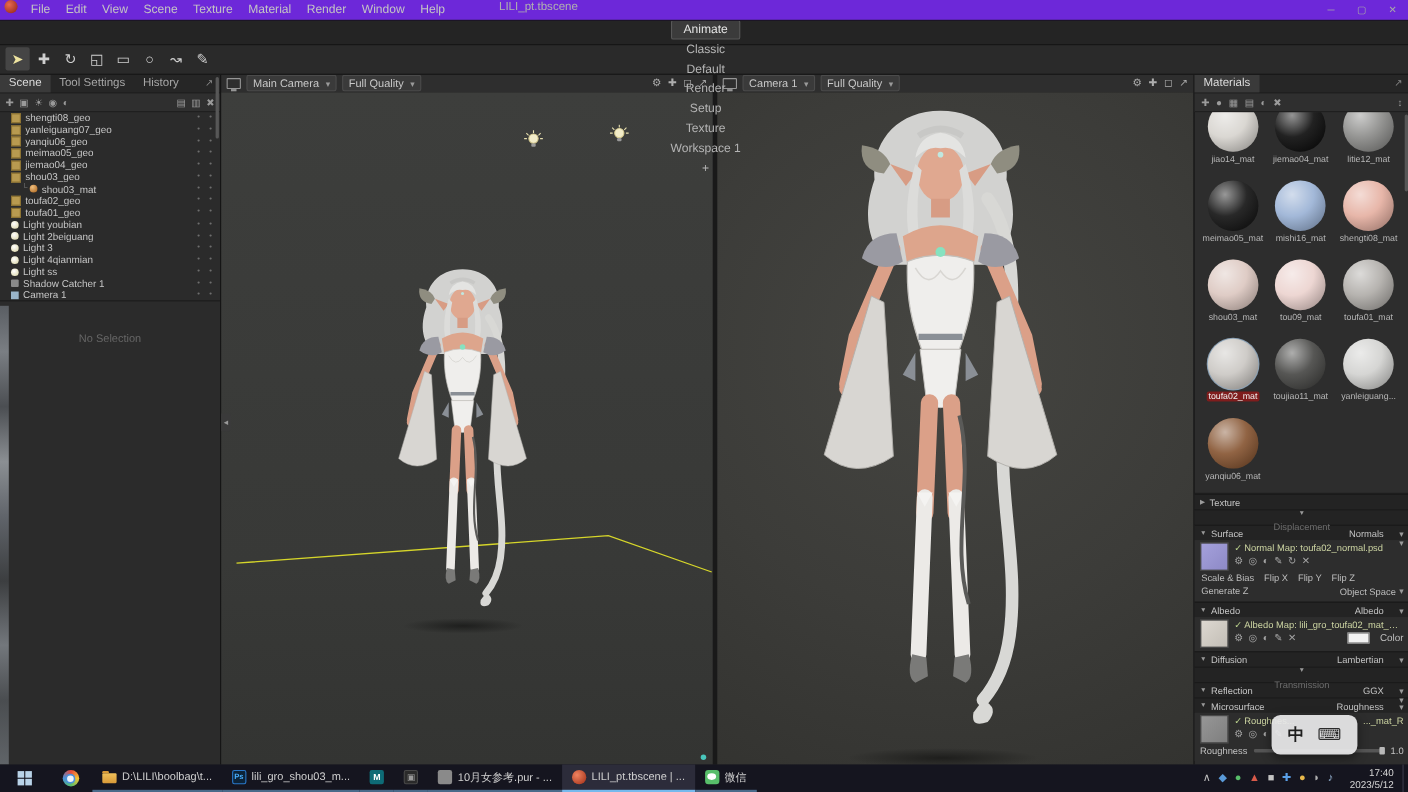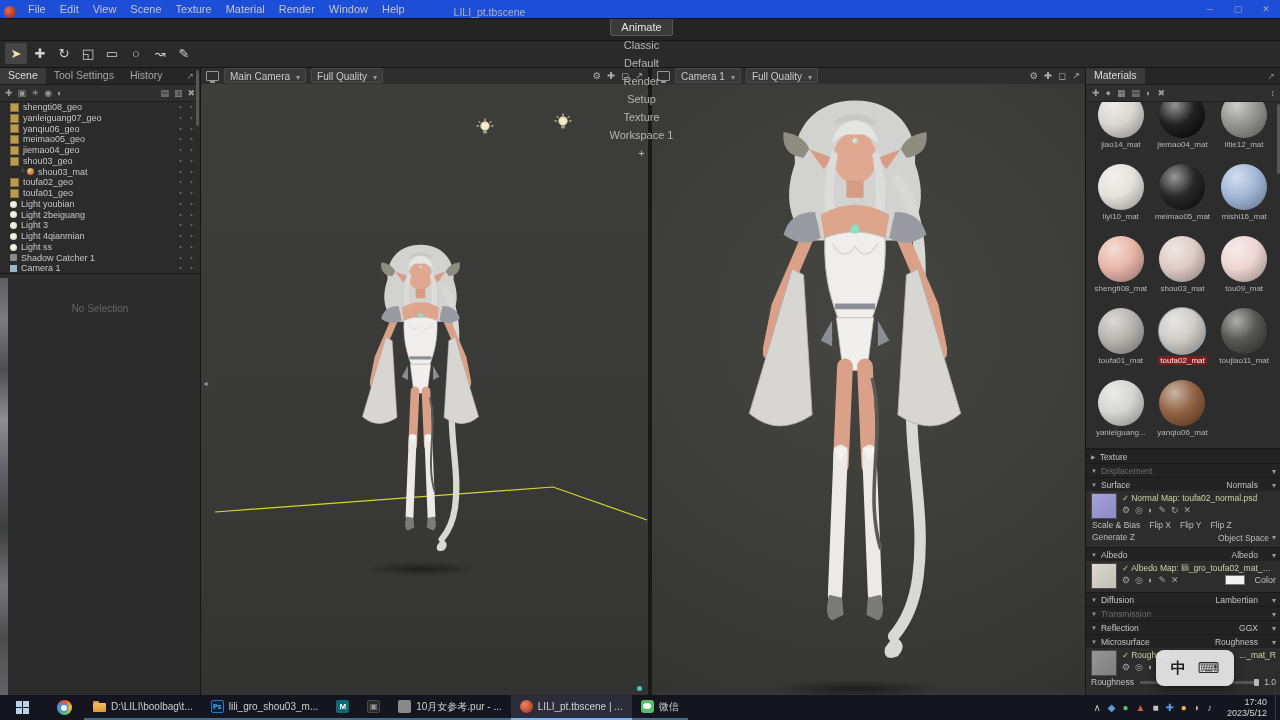--- a/index.html
+++ b/index.html
@@ -1,22 +1,22 @@
 <!DOCTYPE html>
 <html><head>
 <meta charset="utf-8">
 <style>
   html,body{margin:0;padding:0;background:#111;}
   #app{position:relative;width:1280px;height:720px;overflow:hidden;
        font-family:"Liberation Sans","DejaVu Sans",sans-serif;color:#c8c8c8;
        background:#262626;font-size:11px;-webkit-font-smoothing:antialiased;}
 
   
-  .menubar{position:absolute;top:0;left:0;right:0;height:18px;background:#1d4ed8;
-           display:flex;align-items:flex-end;border-bottom:1px solid #141414;z-index:30;}
+  .menubar{position:absolute;top:0;left:0;right:0;height:18px;background:#6d28d9;
+           display:flex;align-items:flex-start;border-bottom:1px solid #141414;z-index:30;}
   .app-logo{width:12px;height:12px;border-radius:50%;margin:0 5px 0 4px;
             background:radial-gradient(circle at 35% 35%,#e86a50,#8e2014);}
   .menu-item{padding:0 7px;font-size:11px;color:#c4c4c4;line-height:18px;}
   .win-title{margin-left:42px;color:#b0b0b0;font-size:10.5px;}
   .win-controls{margin-left:auto;display:flex;height:18px;}
   .win-btn{width:28px;text-align:center;line-height:18px;color:#a8a8a8;font-size:9px;}
   .g-winmin::before{content:"─";} .g-winmax::before{content:"▢";} .g-winclose::before{content:"✕";}
 
   
   .tabsbar{position:absolute;top:18px;left:0;right:0;height:22px;background:#242424;
@@ -119,21 +119,21 @@
   .mat-cell.selected .mat-label{background:#7f1d1d;color:#f0f0f0;}
   .mat-cell.selected .mat-sphere{box-shadow:0 0 0 1px #8aa0b4;}
   .mat-scroll{position:absolute;right:1px;top:2px;width:3px;height:70px;background:#575757;border-radius:2px;}
 
   
   .mat-props{font-size:8.5px;}
   .sec-header{height:13px;background:#232323;border-top:1px solid #1a1a1a;display:flex;
               align-items:center;gap:4px;padding:0 5px;color:#c6c6c6;}
   .sec-header .tri{font-size:6px;color:#9a9a9a;}
   .g-tri-d::before{content:"▼";} .g-tri-r::before{content:"▶";}
-  .sec-header.dim{color:#6d6d6d;}
+  .sec-header.dim{color:#6d6d6d;flex-direction:column;}
   .sec-val{margin-left:auto;display:flex;align-items:center;gap:14px;color:#c2c2c2;}
   .sec-sub{background:#2d2d2d;padding:2px 5px 3px;}
   .map-block{display:flex;gap:5px;}
   .map-thumb{width:24px;height:24px;border:1px solid #4a4a4a;flex:0 0 auto;}
   .map-thumb.normal{background:linear-gradient(135deg,#a5a1dc,#8d89c6);}
   .map-thumb.albedo{background:linear-gradient(135deg,#ddd8d1,#c2bdb5);}
   .map-thumb.rough{background:linear-gradient(135deg,#979797,#7e7e7e);}
   .map-rows{flex:1;min-width:0;}
   .map-name{color:#ccd4a2;white-space:nowrap;overflow:hidden;text-overflow:ellipsis;line-height:11px;}
   .map-name .chk{color:#b7cf8a;margin-right:2px;}
@@ -538,24 +538,20 @@
           <div class="mat-cell">
             <div class="mat-sphere" style="background-color: rgb(20, 20, 20);"></div>
             <div class="mat-label">jiemao04_mat</div>
           </div>
 
           <div class="mat-cell">
             <div class="mat-sphere" style="background-color: rgb(143, 143, 141);"></div>
             <div class="mat-label">litie12_mat</div>
           </div>
 
-          <div class="mat-cell">
-            <div class="mat-sphere" style="background-color: rgb(227, 224, 218);"></div>
-            <div class="mat-label">liyi10_mat</div>
-          </div>
 
           <div class="mat-cell">
             <div class="mat-sphere" style="background-color: rgb(27, 27, 27);"></div>
             <div class="mat-label">meimao05_mat</div>
           </div>
 
           <div class="mat-cell">
             <div class="mat-sphere" style="background-color: rgb(157, 180, 214);"></div>
             <div class="mat-label">mishi16_mat</div>
           </div>

